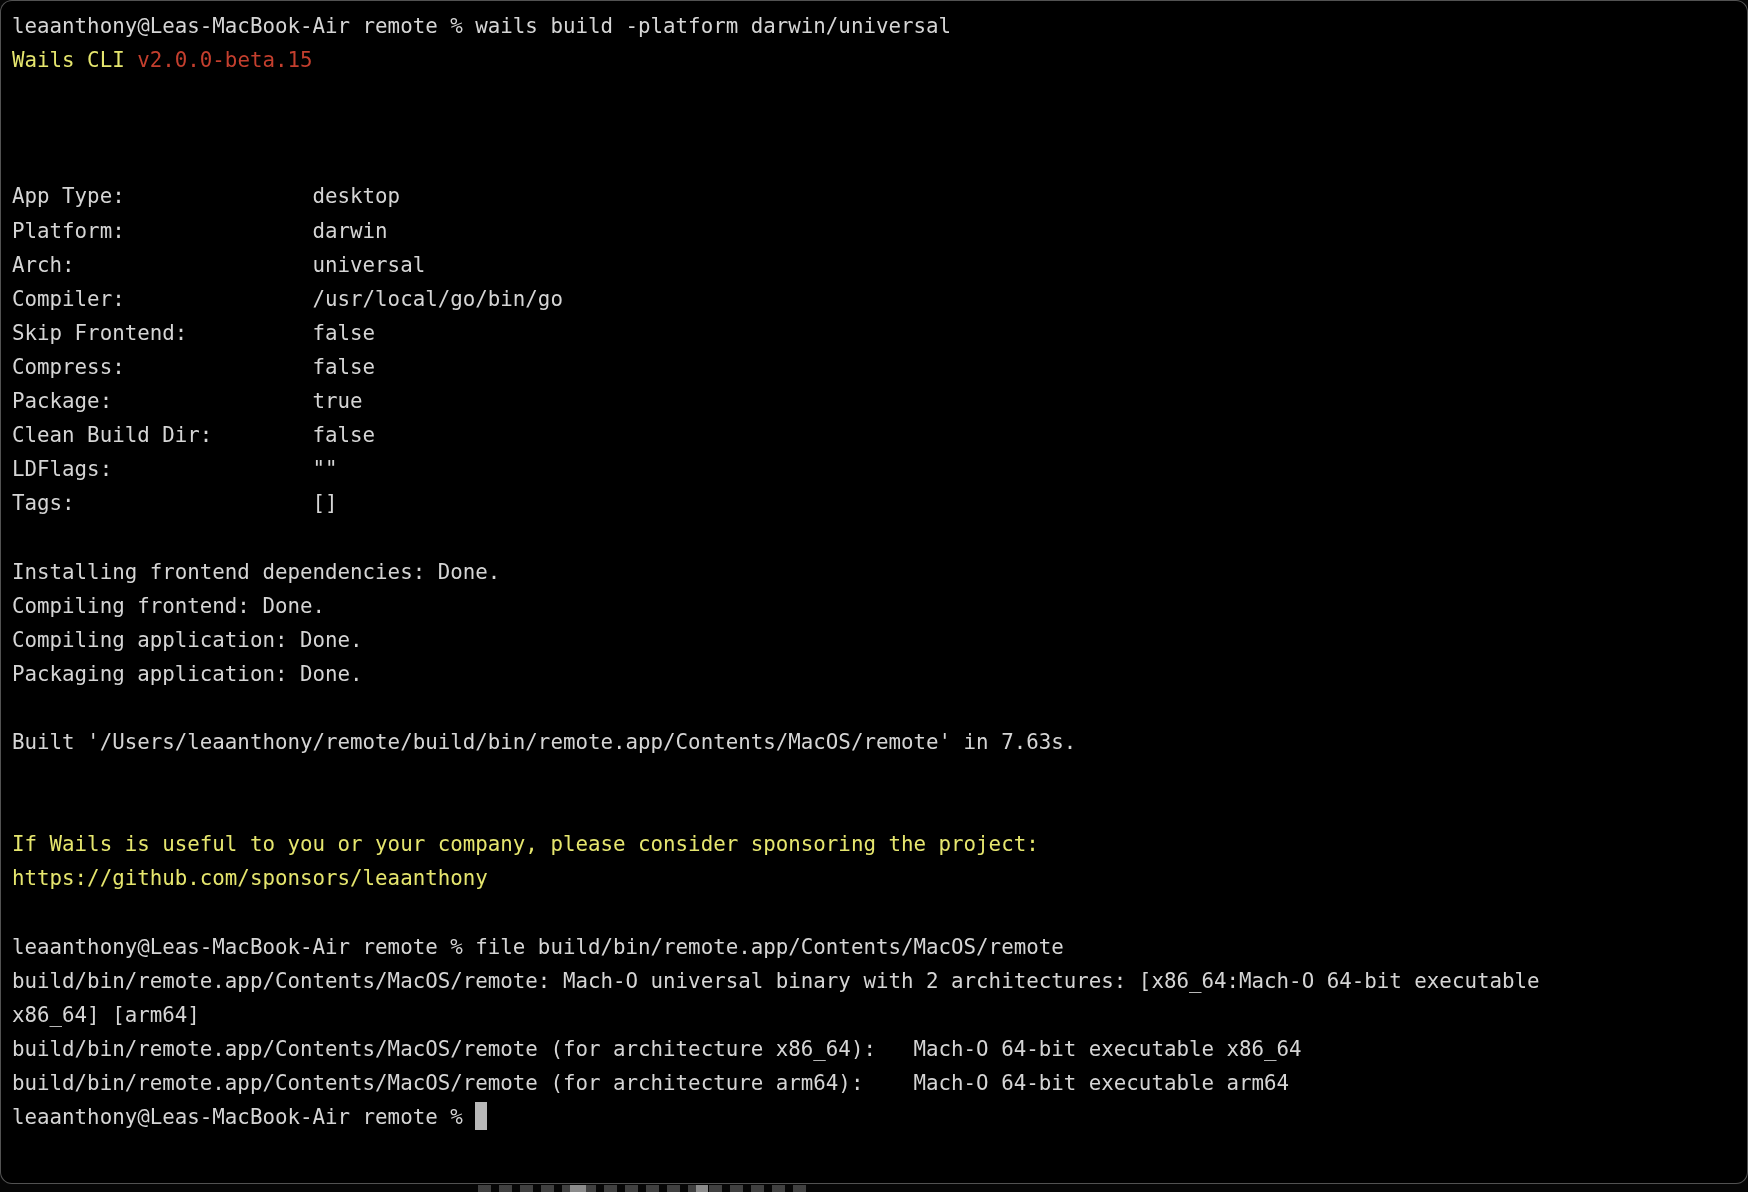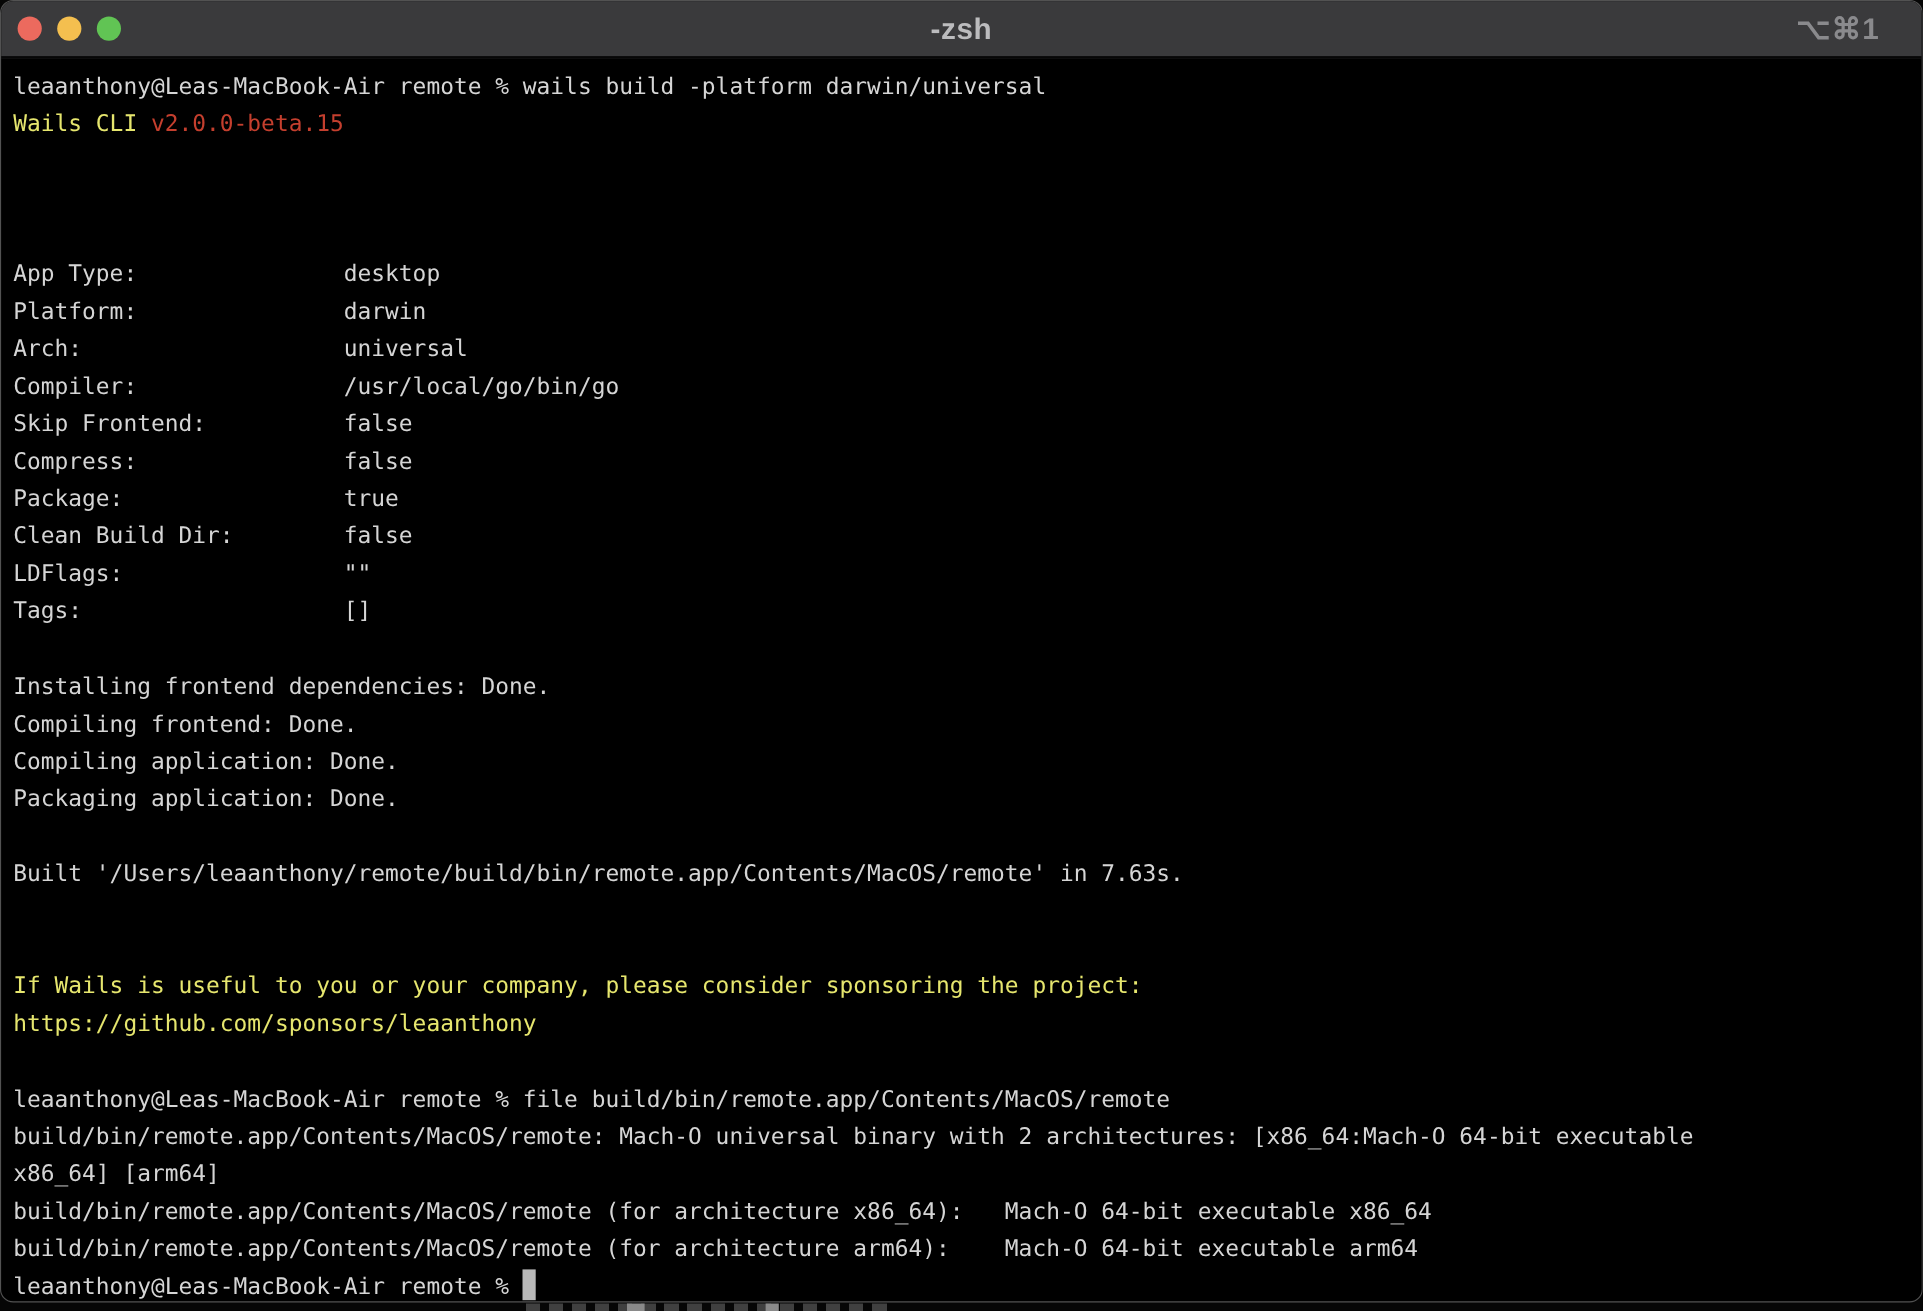--- a/index.html
+++ b/index.html
@@ -103,28 +103,19 @@
     background: #9a9a9a;
   }
   .bottom-fragments .lite.a { left: 92px;  width: 16px; }
   .bottom-fragments .lite.b { left: 218px; width: 12px; }
 </style>
 </head>
 <body>
 
 <div class="screen">
   <div class="window">
-    <div class="titlebar">
-      <div class="lights">
-        <span class="light close"></span>
-        <span class="light min"></span>
-        <span class="light max"></span>
-      </div>
-      <div class="win-title">-zsh</div>
-      <div class="win-shortcut">⌥⌘1</div>
-    </div>
     <div class="term"><div class="line"><span class="seg default">leaanthony@Leas-MacBook-Air remote % wails build -platform darwin/universal</span></div><div class="line"><span class="seg yellow">Wails CLI </span><span class="seg red">v2.0.0-beta.15</span></div><div class="line">&nbsp;</div><div class="line">&nbsp;</div><div class="line">&nbsp;</div><div class="line"><span class="seg default">App Type:               desktop</span></div><div class="line"><span class="seg default">Platform:               darwin</span></div><div class="line"><span class="seg default">Arch:                   universal</span></div><div class="line"><span class="seg default">Compiler:               /usr/local/go/bin/go</span></div><div class="line"><span class="seg default">Skip Frontend:          false</span></div><div class="line"><span class="seg default">Compress:               false</span></div><div class="line"><span class="seg default">Package:                true</span></div><div class="line"><span class="seg default">Clean Build Dir:        false</span></div><div class="line"><span class="seg default">LDFlags:                ""</span></div><div class="line"><span class="seg default">Tags:                   []</span></div><div class="line">&nbsp;</div><div class="line"><span class="seg default">Installing frontend dependencies: Done.</span></div><div class="line"><span class="seg default">Compiling frontend: Done.</span></div><div class="line"><span class="seg default">Compiling application: Done.</span></div><div class="line"><span class="seg default">Packaging application: Done.</span></div><div class="line">&nbsp;</div><div class="line"><span class="seg default">Built '/Users/leaanthony/remote/build/bin/remote.app/Contents/MacOS/remote' in 7.63s.</span></div><div class="line">&nbsp;</div><div class="line">&nbsp;</div><div class="line"><span class="seg yellow">If Wails is useful to you or your company, please consider sponsoring the project:</span></div><div class="line"><span class="seg yellow">https://github.com/sponsors/leaanthony</span></div><div class="line">&nbsp;</div><div class="line"><span class="seg default">leaanthony@Leas-MacBook-Air remote % file build/bin/remote.app/Contents/MacOS/remote</span></div><div class="line"><span class="seg default">build/bin/remote.app/Contents/MacOS/remote: Mach-O universal binary with 2 architectures: [x86_64:Mach-O 64-bit executable</span></div><div class="line"><span class="seg default">x86_64] [arm64]</span></div><div class="line"><span class="seg default">build/bin/remote.app/Contents/MacOS/remote (for architecture x86_64):   Mach-O 64-bit executable x86_64</span></div><div class="line"><span class="seg default">build/bin/remote.app/Contents/MacOS/remote (for architecture arm64):    Mach-O 64-bit executable arm64</span></div><div class="line"><span class="seg default">leaanthony@Leas-MacBook-Air remote % </span><span class="cursor"></span></div></div>
   </div>
   <div class="bottom-fragments">
     <span class="lite a"></span>
     <span class="lite b"></span>
   </div>
 </div>
 
 </body></html>

